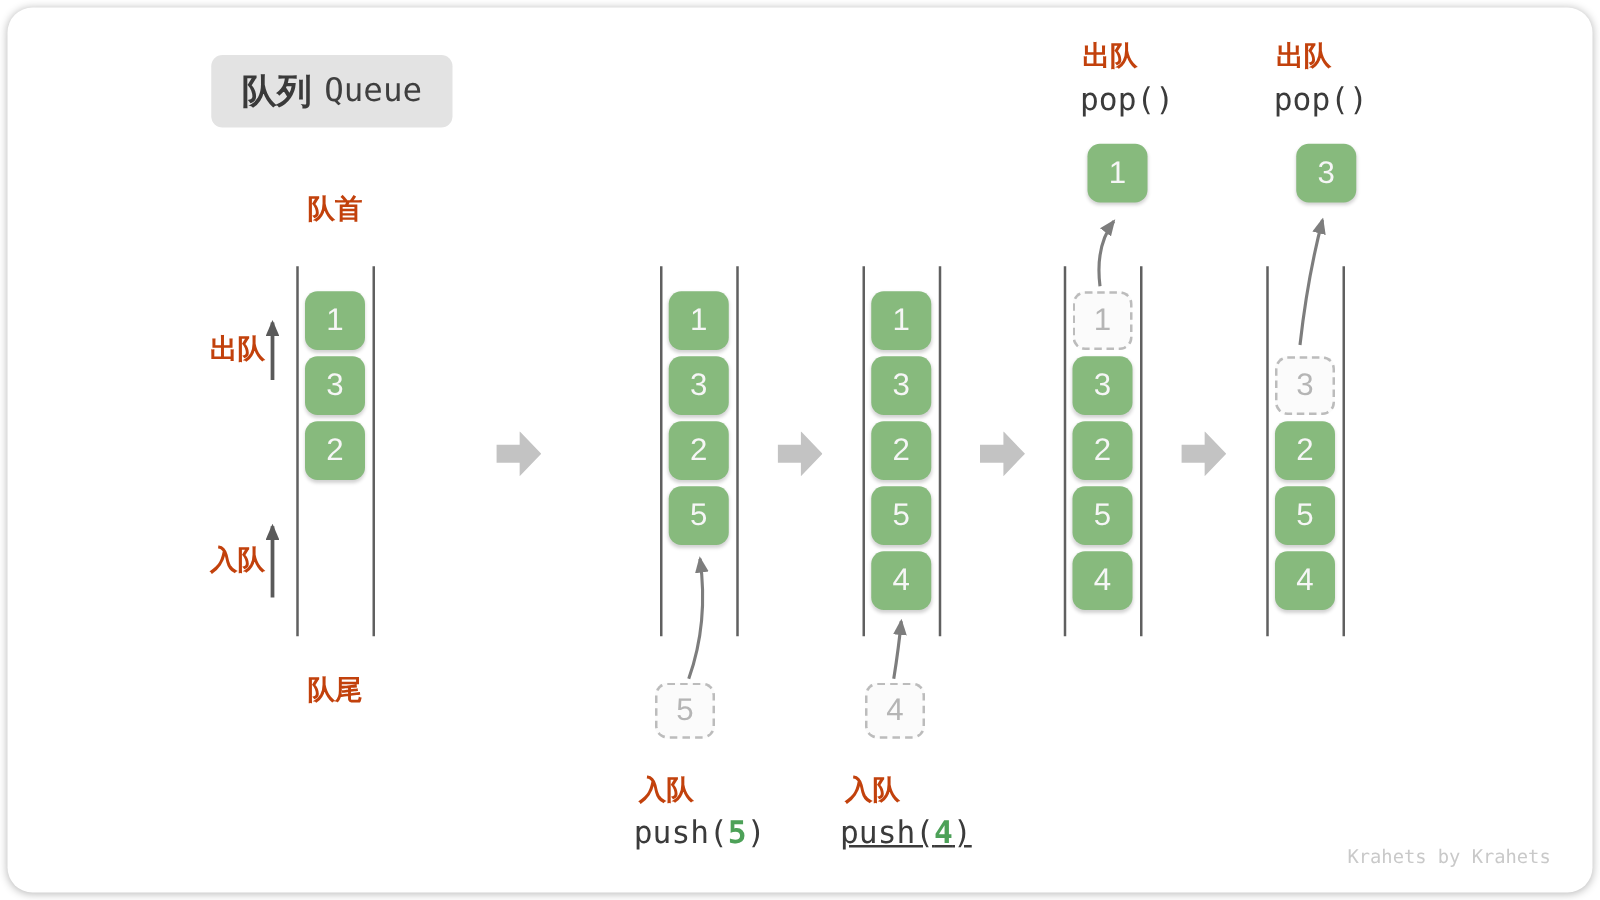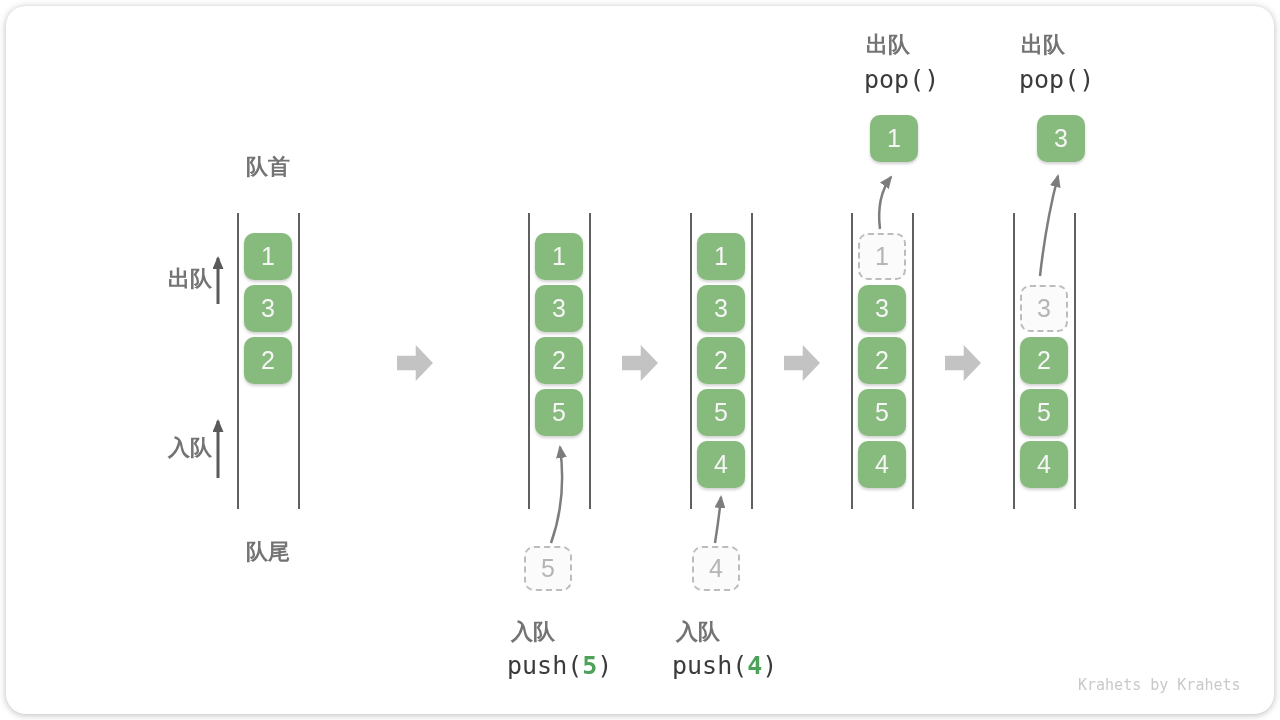--- a/index.html
+++ b/index.html
@@ -4,21 +4,21 @@
 <style>
   html,body{margin:0;padding:0;background:#fff;}
   .stage{position:relative;width:1280px;height:720px;overflow:hidden;
          font-family:"Liberation Sans","DejaVu Sans",sans-serif;color:var(--text-dark,#3b3b3b);}
   .card{position:absolute;left:6px;top:6px;right:6px;bottom:6px;background:#fff;
         border-radius:20px;box-shadow:0 1px 7px rgba(0,0,0,.28);}
   .badge{position:absolute;left:169px;top:44px;width:193px;height:58px;background:#e3e3e3;
          border-radius:9px;display:flex;align-items:center;justify-content:center;gap:10px;}
   .badge-zh{font-size:28px;font-weight:700;color:#3a3a3a;}
   .badge-en{font-family:"DejaVu Sans Mono","Liberation Mono",monospace;font-size:26px;color:#3f3f3f;}
-  .zh-label{position:absolute;font-size:22px;font-weight:700;color:#737373;white-space:nowrap;}
+  .zh-label{position:absolute;font-size:22px;font-weight:700;color:#c2410c;white-space:nowrap;}
   .mono{font-family:"DejaVu Sans Mono","Liberation Mono",monospace;}
   .code-label{position:absolute;font-size:25px;color:#3b3b3b;white-space:nowrap;}
   .code-arg{color:var(--arg-green,#4da158);font-weight:700;}
   .vline{position:absolute;top:213px;height:296px;width:2px;background:var(--line-gray,#606060);}
   .cell{position:absolute;width:48px;height:47px;border-radius:10px;background:var(--cell-green,#87ba7d);
         color:#f6f6f6;font-size:25px;display:flex;align-items:center;justify-content:center;
         box-shadow:0 2px 3px rgba(0,0,0,.18);}
   .ghost{position:absolute;width:48px;height:47px;border-radius:10px;background:#fbfbfb;
          border:2px dashed var(--ghost-gray,#bcbcbc);box-sizing:border-box;color:#b5b5b5;
          font-size:25px;display:flex;align-items:center;justify-content:center;}
@@ -28,20 +28,24 @@
   .overlay{position:absolute;left:0;top:0;pointer-events:none;}
   .credit{position:absolute;left:1078px;top:676px;font-family:"DejaVu Sans Mono","Liberation Mono",monospace;
           font-size:15px;color:#c9c9c9;}
 </style>
 </head>
 <body>
 
 <div class="stage">
   <div class="card"></div>
 
+  <div class="badge">
+    <span class="badge-zh">队列</span>
+    <span class="badge-en">Queue</span>
+  </div>
 
   <div class="zh-label" style="left:238px;top:152px;width:60px;text-align:center;">队首</div>
   <div class="zh-label" style="left:238px;top:537px;width:60px;text-align:center;">队尾</div>
   <div class="zh-label" style="left:168px;top:264px;">出队</div>
   <div class="zh-label" style="left:168px;top:433px;">入队</div>
 
   <svg class="overlay" width="1280" height="720" viewBox="0 0 1280 720">
     <defs>
       <marker id="head-dark" markerUnits="userSpaceOnUse" markerWidth="13" markerHeight="11" refX="11" refY="5.5" orient="auto">
         <path d="M0,0 L13,5.5 L0,11 Z" fill="#5a5a5a"></path>
@@ -107,16 +111,16 @@
   <div class="ghost low" style="left:692px;top:546px;">4</div>
 
   <div class="zh-label" style="left:866px;top:30px;">出队</div>
   <div class="code-label mono" style="left:864px;top:65px;">pop()</div>
   <div class="zh-label" style="left:1021px;top:30px;">出队</div>
   <div class="code-label mono" style="left:1019px;top:65px;">pop()</div>
 
   <div class="zh-label" style="left:511px;top:617px;">入队</div>
   <div class="code-label mono" style="left:507px;top:651px;"><span>push(</span><span class="code-arg">5</span><span>)</span></div>
   <div class="zh-label" style="left:676px;top:617px;">入队</div>
-  <div class="code-label mono" style="left:672px;top:651px;"><span>push(</span><span class="code-arg">4</span><span>)</span></div>
+  <div class="code-label mono" style="left:672px;top:651px;text-decoration:underline;"><span>push(</span><span class="code-arg">4</span><span>)</span></div>
 
   <div class="credit">Krahets by Krahets</div>
 </div>
 
 </body></html>

